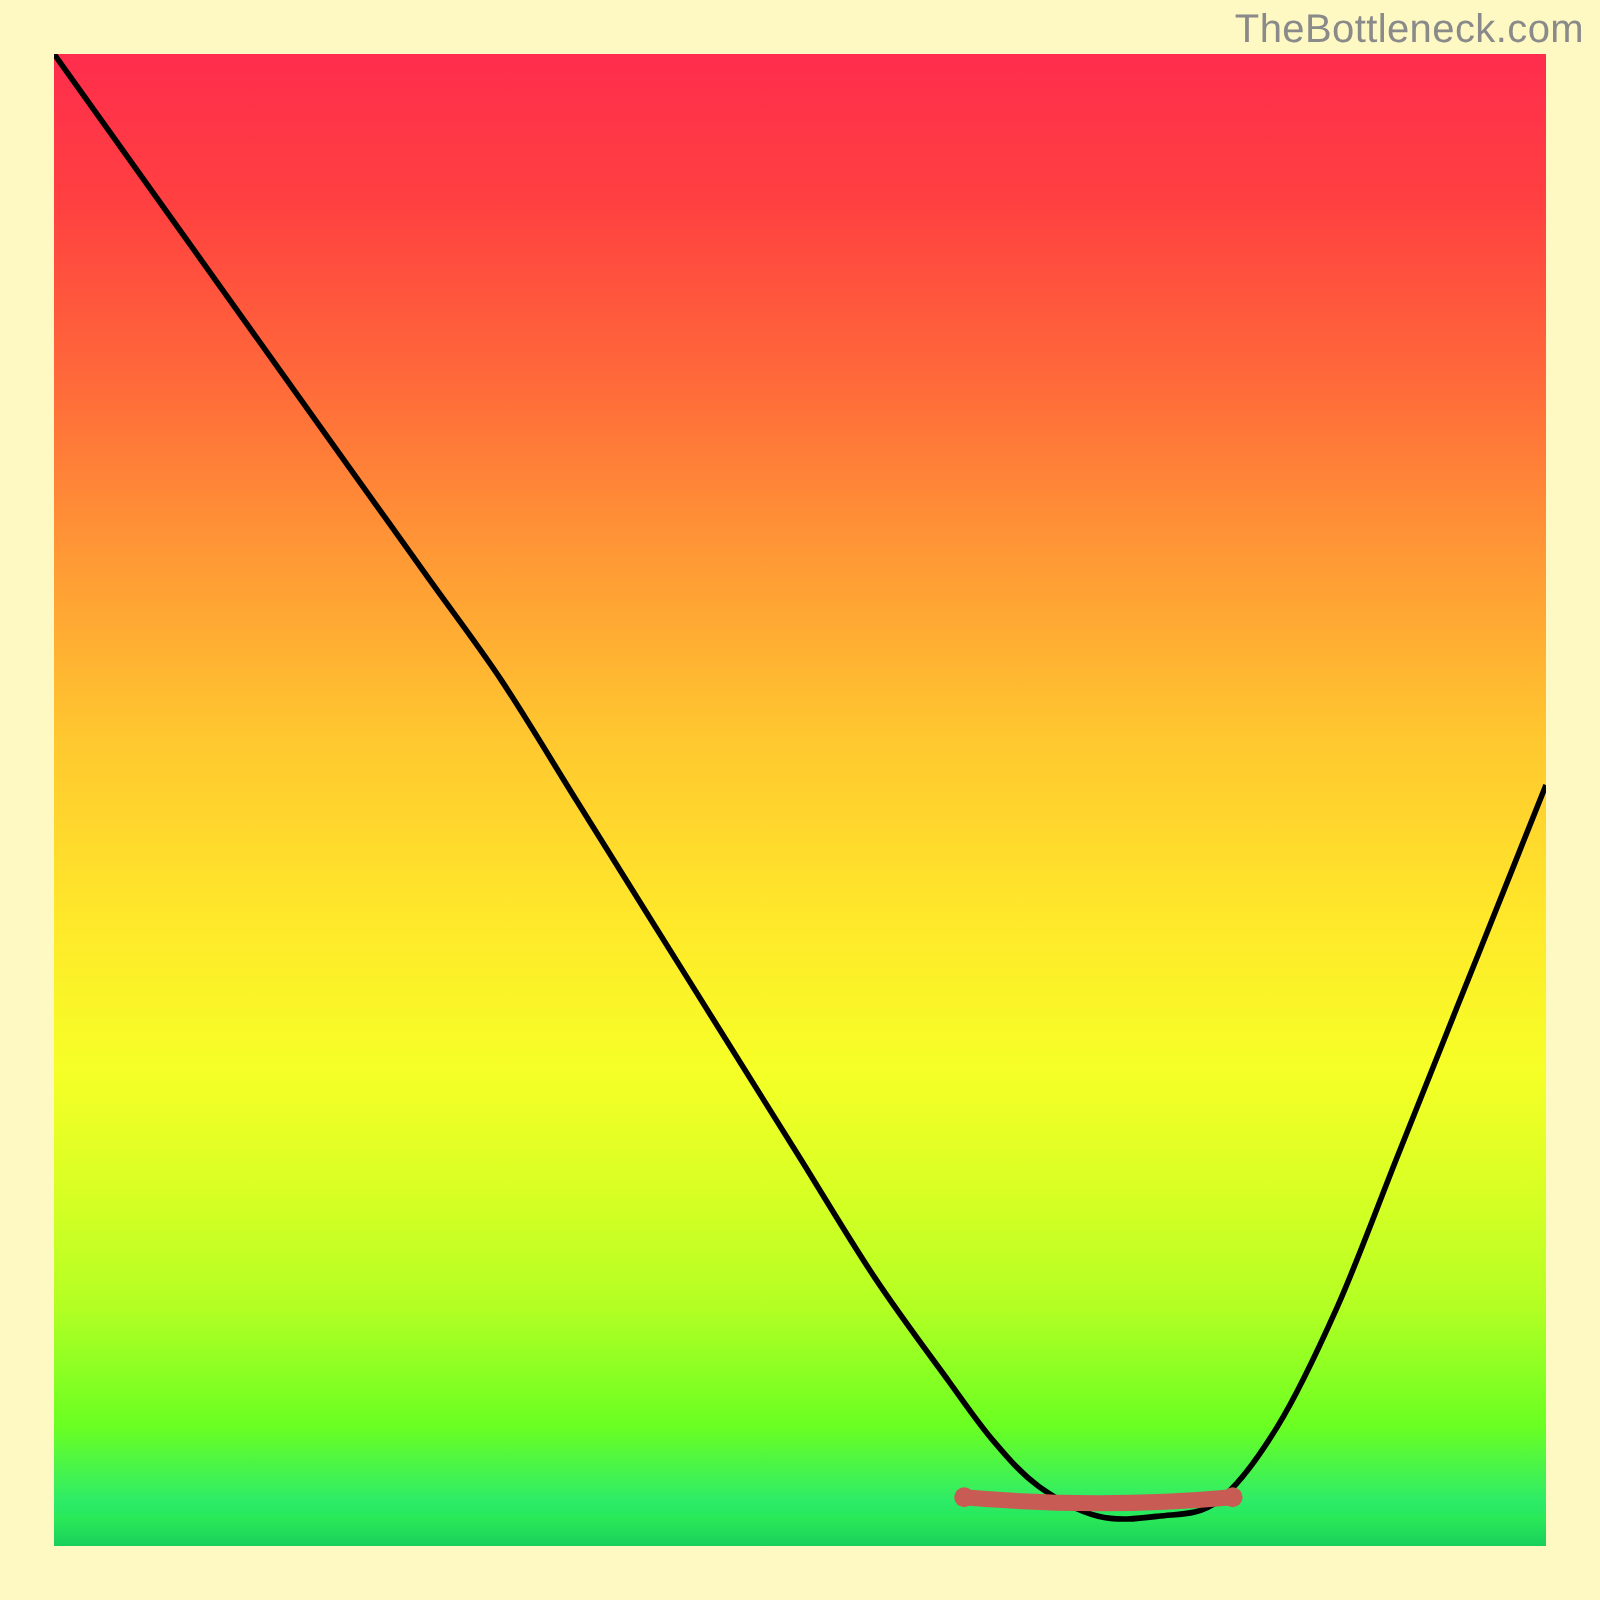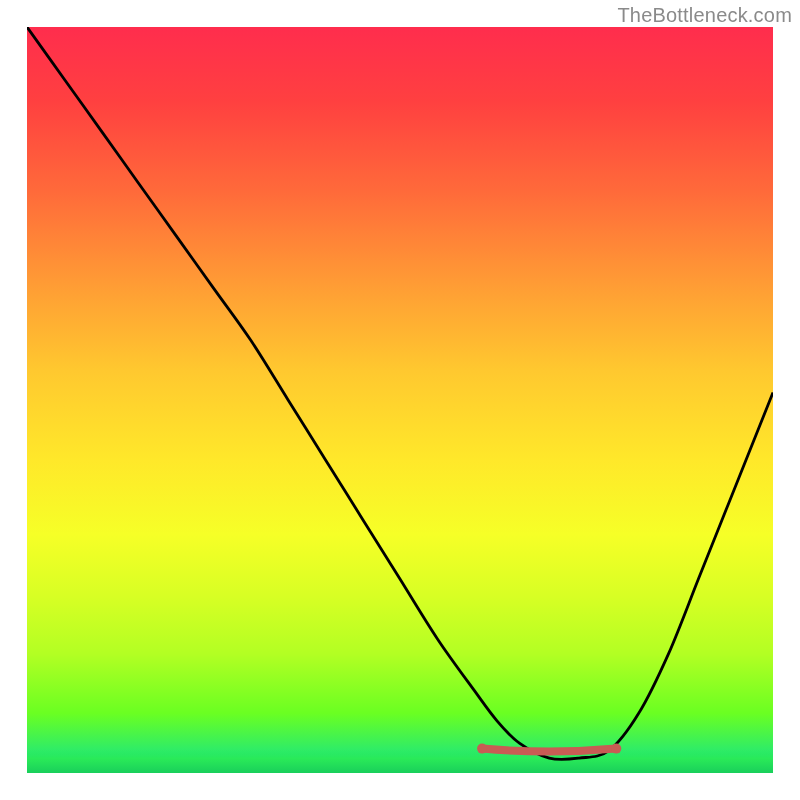--- a/index.html
+++ b/index.html
@@ -7,21 +7,21 @@
     padding: 0;
     width: 800px;
     height: 800px;
     background: #000000;
     overflow: hidden;
   }
   .outer {
     position: relative;
     width: 800px;
     height: 800px;
-    background: #ffffff;
+    background: #fef9c3;
   }
   .watermark {
     position: absolute;
     top: 4px;
     right: 8px;
     font-family: Arial, Helvetica, sans-serif;
     font-size: 20px;
     font-weight: 500;
     color: #8a8a8a;
     letter-spacing: 0.2px;

